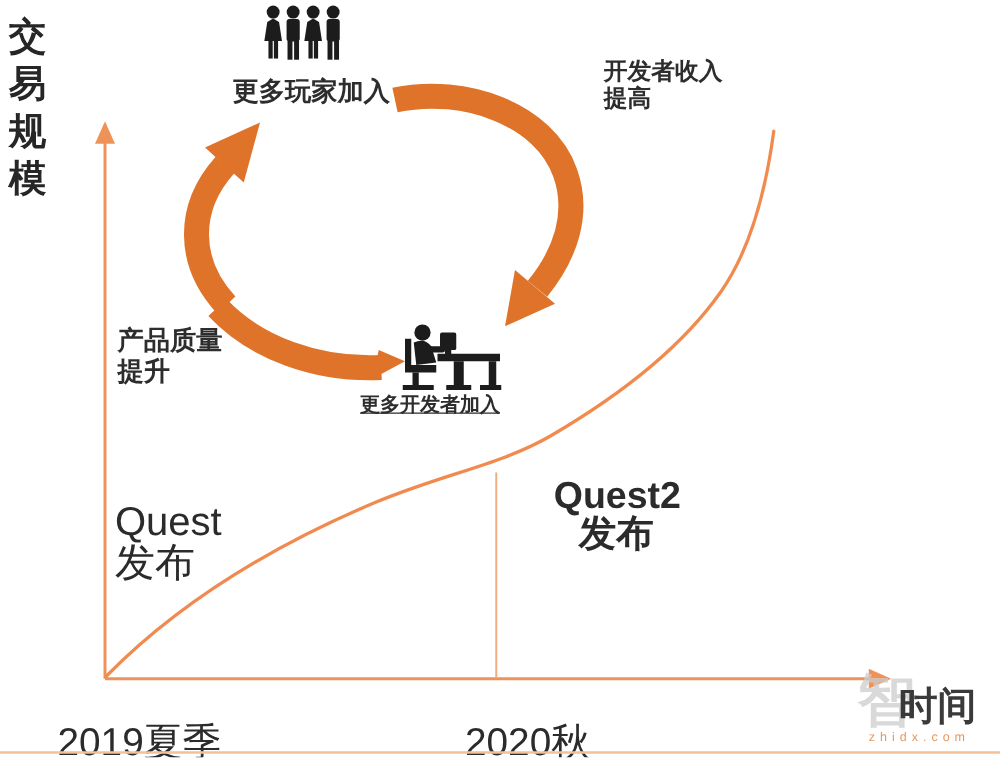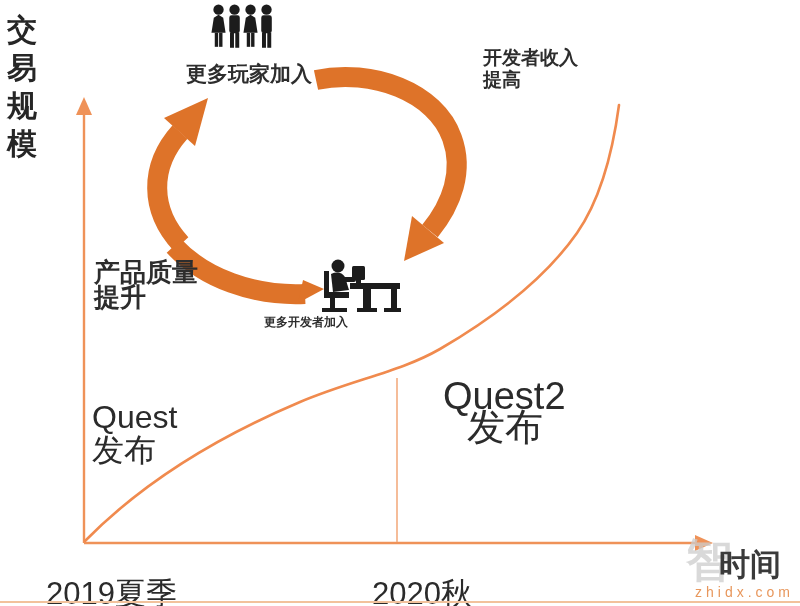--- a/index.html
+++ b/index.html
@@ -7,29 +7,29 @@
     position:relative;width:800px;height:606px;background:#ffffff;
     overflow:hidden;font-family:"Liberation Sans","DejaVu Sans",sans-serif;
   }
   .stage svg.scene{position:absolute;left:0;top:0;}
   .lbl{position:absolute;color:#2d2d2d;white-space:pre-line;line-height:1.12;}
   .y-title{left:7px;top:11px;width:36px;font-size:30px;font-weight:600;line-height:38px;color:#262626;word-break:break-all;}
   .players{left:186px;top:62px;font-size:21px;font-weight:700;}
   .dev-income{left:437px;top:47px;font-size:19px;font-weight:700;line-height:22px;margin-left:46px;}
   .milestone{left:601px;top:57px;font-size:30px;font-weight:600;color:#2b2b2b;}
   .cycle-center{left:246px;top:154px;font-size:32px;font-weight:500;letter-spacing:1px;color:#3c3c3c;}
-  .quality{left:94px;top:260px;font-size:26px;font-weight:600;line-height:25px;}
-  .developers{left:264px;top:316px;font-size:12px;font-weight:600;}
+  .quality{left:94px;top:260px;font-size:21px;font-weight:600;line-height:25px;}
+  .developers{left:288px;top:316px;font-size:16px;font-weight:600;text-decoration:underline;}
   .quest{left:92px;top:401px;font-size:32px;font-weight:500;line-height:33px;color:#2b2b2b;}
-  .quest2{left:443px;top:381px;width:100px;text-align:right;font-size:38px;font-weight:400;line-height:31px;color:#2b2b2b;}
+  .quest2{left:443px;top:381px;width:100px;text-align:center;font-size:30px;font-weight:700;line-height:31px;color:#2b2b2b;}
   .tick-2019{left:46px;top:577px;font-size:31px;font-weight:500;color:#2b2b2b;}
   .tick-2020{left:372px;top:577px;font-size:31px;font-weight:500;color:#2b2b2b;}
   .x-title{left:719px;top:548px;font-size:31px;font-weight:600;color:#3a3a3a;}
   .wm-logo{left:686px;top:537px;font-size:46px;font-weight:600;color:#cdcdcd;opacity:.75;line-height:1;}
-  .wm-site{left:695px;top:585px;font-size:14px;letter-spacing:4px;color:#e8975c;font-weight:500;}
+  .wm-site{left:695px;top:585px;font-size:10px;letter-spacing:4px;color:#e8975c;font-weight:500;}
   .bottom-rule{position:absolute;left:0;top:601px;width:800px;height:2px;background:#f2c29c;}
   .icon{position:absolute;}
 </style>
 </head>
 <body>
 
 <div class="stage">
 
   <svg class="scene" width="800" height="606" viewBox="0 0 800 606">
 

